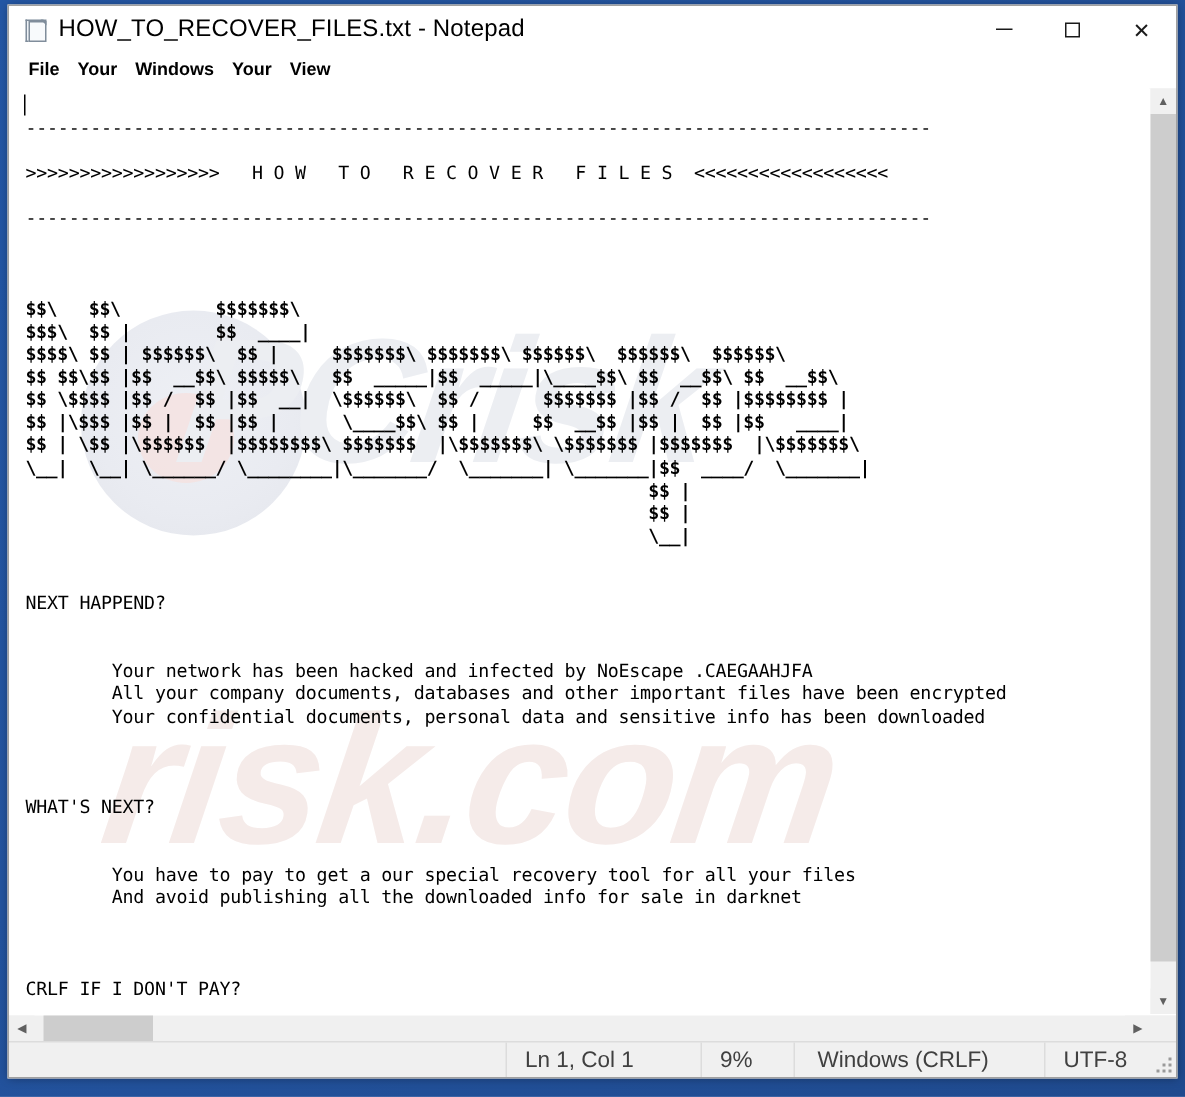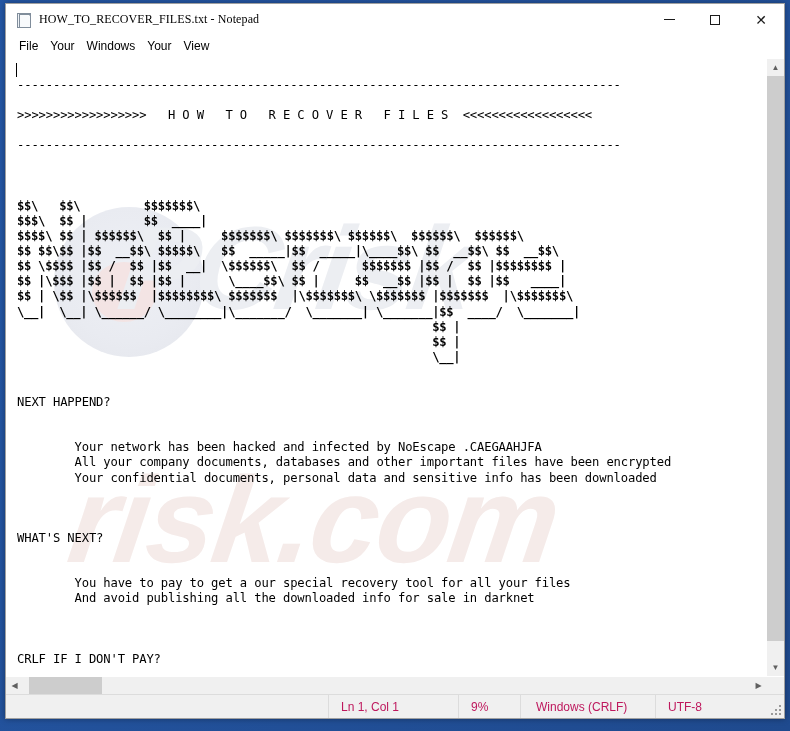--- a/index.html
+++ b/index.html
@@ -60,25 +60,24 @@
     border: 1px solid #808d9b;
   }
   #title-icon .fold {
     position: absolute;
     right: 1px; top: 1px;
     width: 0; height: 0;
     border-left: 4px solid transparent;
     border-top: 4px solid #808d9b;
   }
   #title-text {
-    font-size: 12px;
+    font-size: 16px;
     color: #000000;
     white-space: nowrap;
     letter-spacing: 0.1px;
-    font-family: Liberation Serif, serif;
   }
   #caption-buttons {
     position: absolute;
     right: 0; top: 0;
     height: 31px;
     display: flex;
   }
   .cap-btn {
     width: 46px; height: 31px;
     display: flex;
@@ -110,20 +109,21 @@
     align-items: center;
     padding-left: 7px;
     border-bottom: 1px solid #ffffff;
   }
   .menu-item {
     font-size: 12px;
     color: #000000;
     padding: 2px 6px;
     cursor: default;
     white-space: nowrap;
+    font-weight: bold;
   }
 
   
   #edit-wrap {
     flex: 1;
     position: relative;
     display: flex;
     min-height: 0;
     border-top: 1px solid #ffffff;
   }
@@ -273,37 +273,37 @@
 
   
   #statusbar {
     height: 23px;
     min-height: 23px;
     background: #f0f0f0;
     border-top: 1px solid #dcdcdc;
     display: flex;
     align-items: center;
     position: relative;
-    font-size: 12px;
-    color: #be185d;
+    font-size: 15px;
+    color: #404040;
   }
   .status-cell {
     height: 23px;
     display: flex;
     align-items: center;
     padding-left: 12px;
     border-left: 1px solid #dcdcdc;
     box-sizing: border-box;
     white-space: nowrap;
   }
   #st-spacer { flex: 1; border: none; }
   #st-ln   { width: 130px; }
   #st-zoom { width: 62px; }
   #st-eol  { width: 135px; padding-left: 15px; }
-  #st-enc  { width: 129px; }
+  #st-enc  { width: 88px; margin-left: 32px; }
   #grip {
     position: absolute;
     right: 3px; bottom: 3px;
     width: 12px; height: 12px;
   }
   #grip i {
     position: absolute;
     width: 2px; height: 2px;
     background: #9a9a9a;
   }

